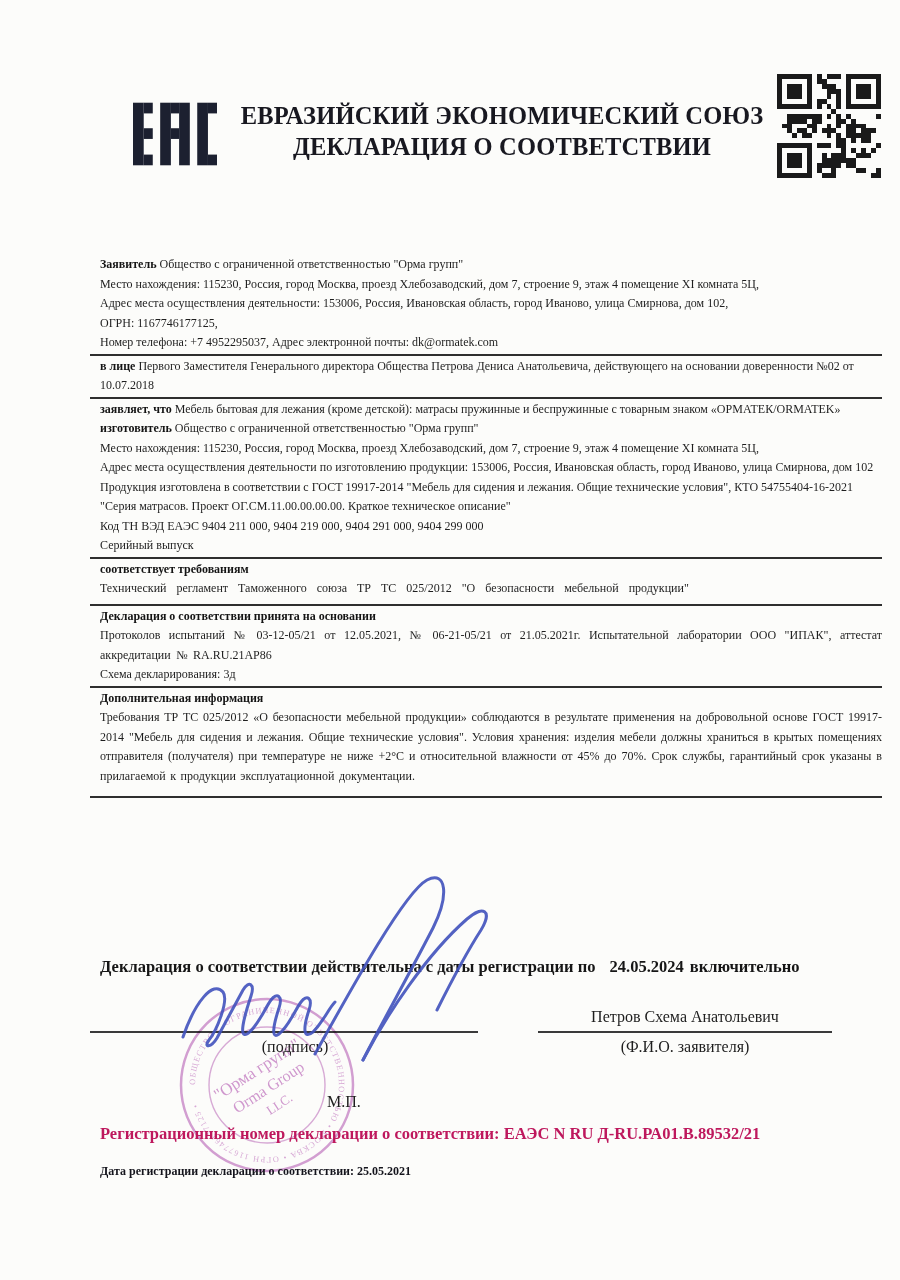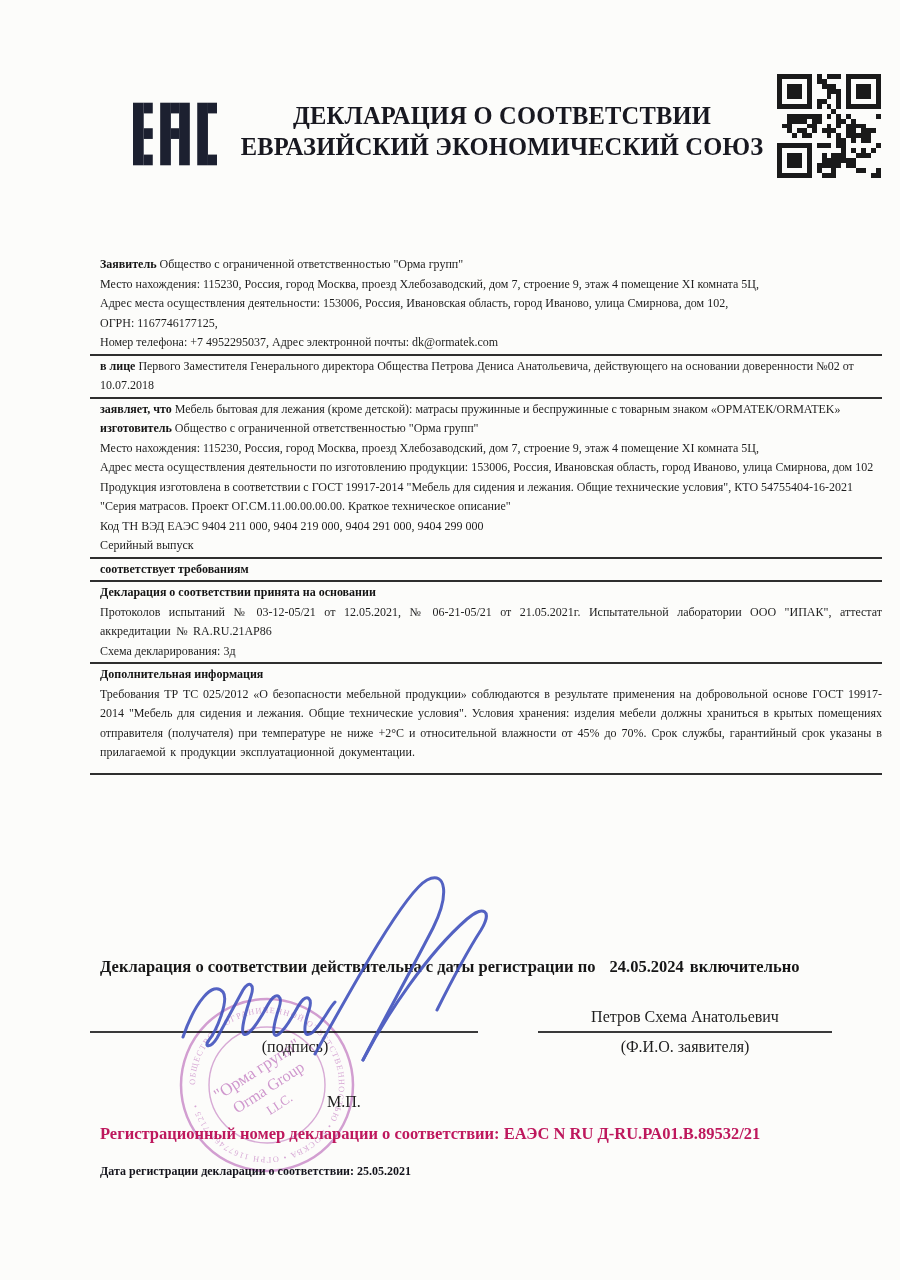--- a/index.html
+++ b/index.html
@@ -68,22 +68,22 @@
       <rect x="46" y="0" width="10" height="13"></rect>
       <rect x="46" y="31" width="10" height="13"></rect>
 
       <rect x="78" y="0" width="13" height="76"></rect>
       <rect x="91" y="0" width="11" height="13"></rect>
       <rect x="91" y="63" width="11" height="13"></rect>
     </g>
   </svg>
 
   <div class="doc-title">
+    <div>ЕВРАЗИЙСКИЙ ЭКОНОМИЧЕСКИЙ СОЮЗ</div>
     <div>ДЕКЛАРАЦИЯ О СООТВЕТСТВИИ</div>
-    <div>ЕВРАЗИЙСКИЙ ЭКОНОМИЧЕСКИЙ СОЮЗ</div>
   </div>
 
   <svg class="qr" id="qr-svg" viewBox="0 0 21 21" shape-rendering="crispEdges" aria-hidden="true">
       <rect x="8" y="0" width="1" height="1" fill="#1a1a1a"></rect>
       <rect x="10" y="0" width="1" height="1" fill="#1a1a1a"></rect>
       <rect x="11" y="0" width="1" height="1" fill="#1a1a1a"></rect>
       <rect x="12" y="0" width="1" height="1" fill="#1a1a1a"></rect>
       <rect x="8" y="1" width="1" height="1" fill="#1a1a1a"></rect>
       <rect x="9" y="1" width="1" height="1" fill="#1a1a1a"></rect>
       <rect x="9" y="2" width="1" height="1" fill="#1a1a1a"></rect>
@@ -242,20 +242,21 @@
       <p>Адрес места осуществления деятельности по изготовлению продукции: 153006, Россия, Ивановская область, город Иваново, улица Смирнова, дом 102</p>
       <p>Продукция изготовлена в соответствии с ГОСТ 19917-2014 "Мебель для сидения и лежания. Общие технические условия", КТО 54755404-16-2021 "Серия  матрасов. Проект ОГ.СМ.11.00.00.00.00. Краткое техническое описание"</p>
       <p>Код ТН ВЭД ЕАЭС 9404 211 000, 9404 219 000, 9404 291 000, 9404 299 000</p>
       <p>Серийный выпуск</p>
     </div>
 
     <div class="sep"></div>
 
     <div>
       <p><b class="lbl">соответствует требованиям</b></p>
+      <p class="just comp-text">Технический регламент Таможенного союза ТР ТС 025/2012 "О безопасности мебельной продукции"</p>
     </div>
 
     <div class="sep"></div>
 
     <div>
       <p><b class="lbl">Декларация о соответствии принята на основании</b></p>
       <p class="just basis-text">Протоколов испытаний № 03-12-05/21 от 12.05.2021, № 06-21-05/21 от 21.05.2021г. Испытательной лаборатории ООО "ИПАК", аттестат аккредитации № RA.RU.21АР86</p>
       <p class="scheme">Схема декларирования: 3д</p>
     </div>
 

